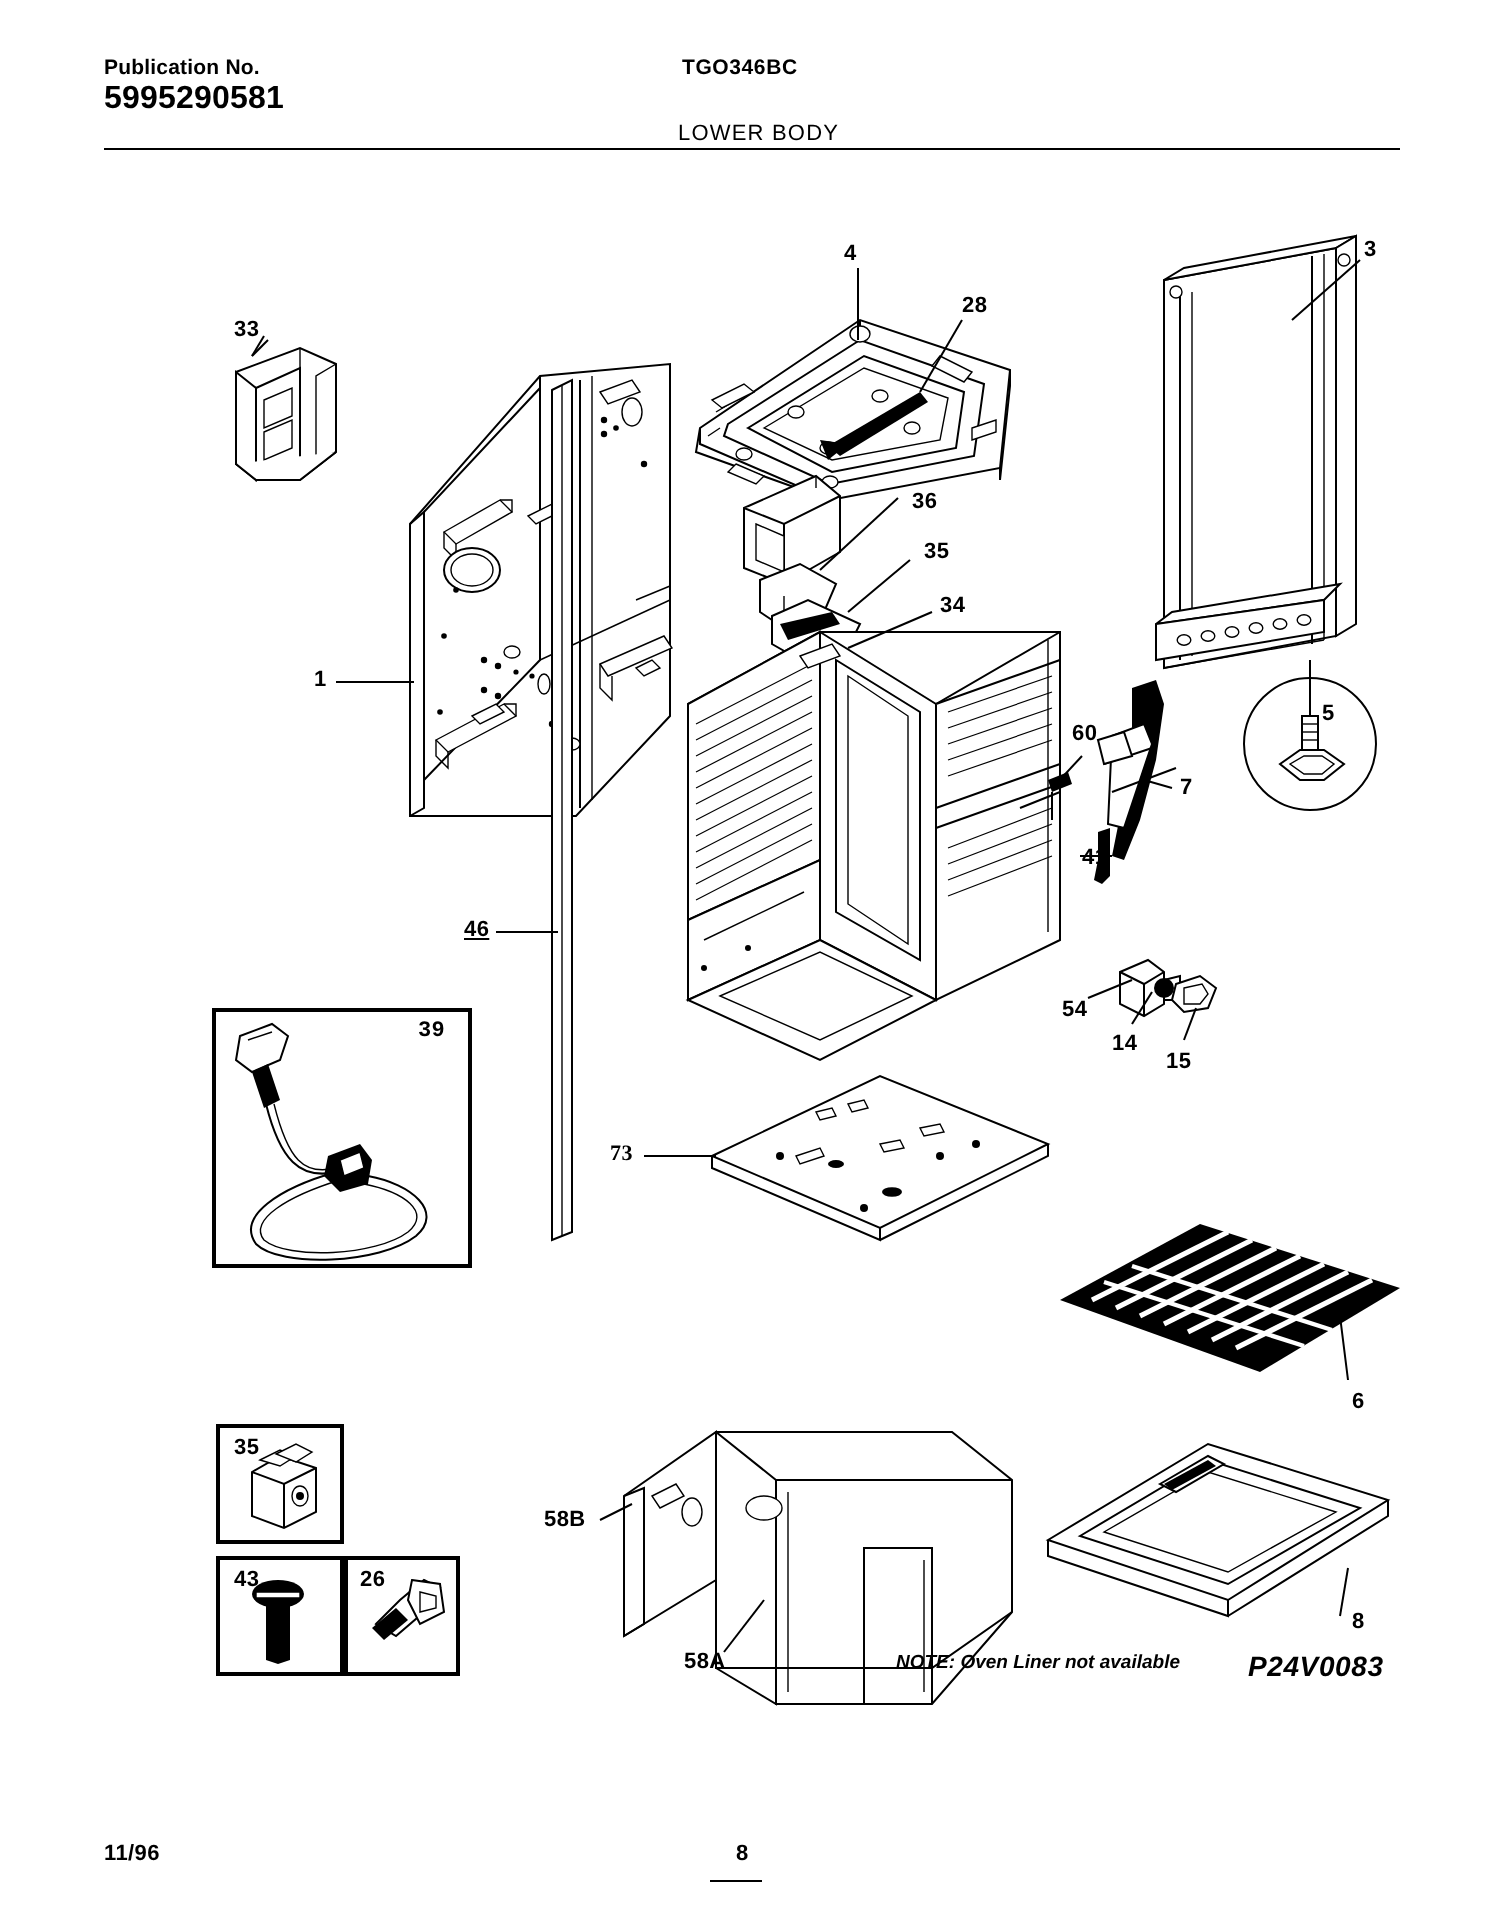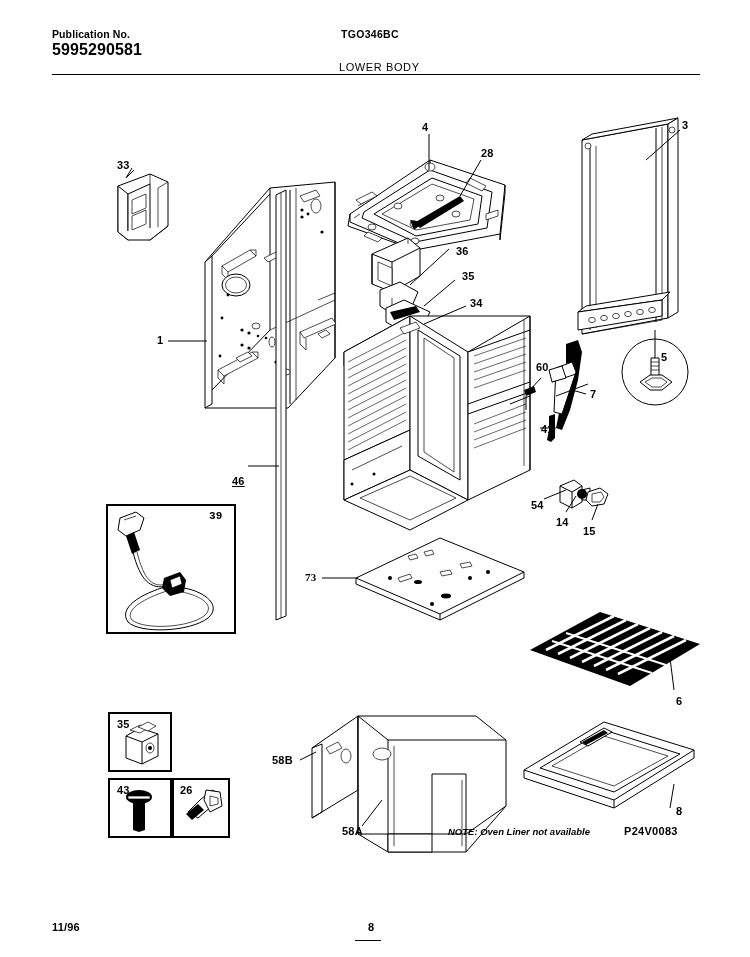--- a/index.html
+++ b/index.html
@@ -96,24 +96,25 @@
   }
   .note-text {
     position: absolute;
     font-size: 9.5px;
     font-weight: bold;
     font-style: italic;
     white-space: nowrap;
   }
   .dwg-code {
     position: absolute;
-    font-size: 11px;
+    font-size: 14px;
     font-weight: bold;
     letter-spacing: 0.3px;
     white-space: nowrap;
+    font-style: italic;
   }
 
   svg.art {
     position: absolute;
     left: 0; top: 0;
     width: 750px; height: 957px;
     pointer-events: none;
   }
   svg.art line, svg.art polyline, svg.art path, svg.art polygon,
   svg.art rect, svg.art circle, svg.art ellipse {
@@ -523,21 +524,21 @@
   <div class="callout" style="left:462px; top:271px;">35</div>
   <div class="callout" style="left:470px; top:298px;">34</div>
   <div class="callout" style="left:682px; top:120px;">3</div>
   <div class="callout" style="left:661px; top:352px;">5</div>
   <div class="callout" style="left:536px; top:362px;">60</div>
   <div class="callout" style="left:590px; top:389px;">7</div>
   <div class="callout" style="left:541px; top:424px;">41</div>
   <div class="callout" style="left:531px; top:500px;">54</div>
   <div class="callout" style="left:556px; top:517px;">14</div>
   <div class="callout" style="left:583px; top:526px;">15</div>
-  <div class="callout" style="left:232px; top:476px;text-decoration:underline;">46</div>
+  <div class="callout" style="left:232px; top:460px;text-decoration:underline;">46</div>
   <div class="callout" style="left:209px; top:511px;font-family:Liberation Mono, monospace;">39</div>
   <div class="callout" style="left:305px; top:572px;font-family:Liberation Serif, serif;">73</div>
   <div class="callout" style="left:676px; top:696px;">6</div>
   <div class="callout" style="left:676px; top:806px;">8</div>
   <div class="callout" style="left:117px; top:719px;">35</div>
   <div class="callout" style="left:117px; top:785px;">43</div>
   <div class="callout" style="left:180px; top:785px;">26</div>
   <div class="callout" style="left:272px; top:755px;">58B</div>
   <div class="callout" style="left:342px; top:826px;">58A</div>
 

